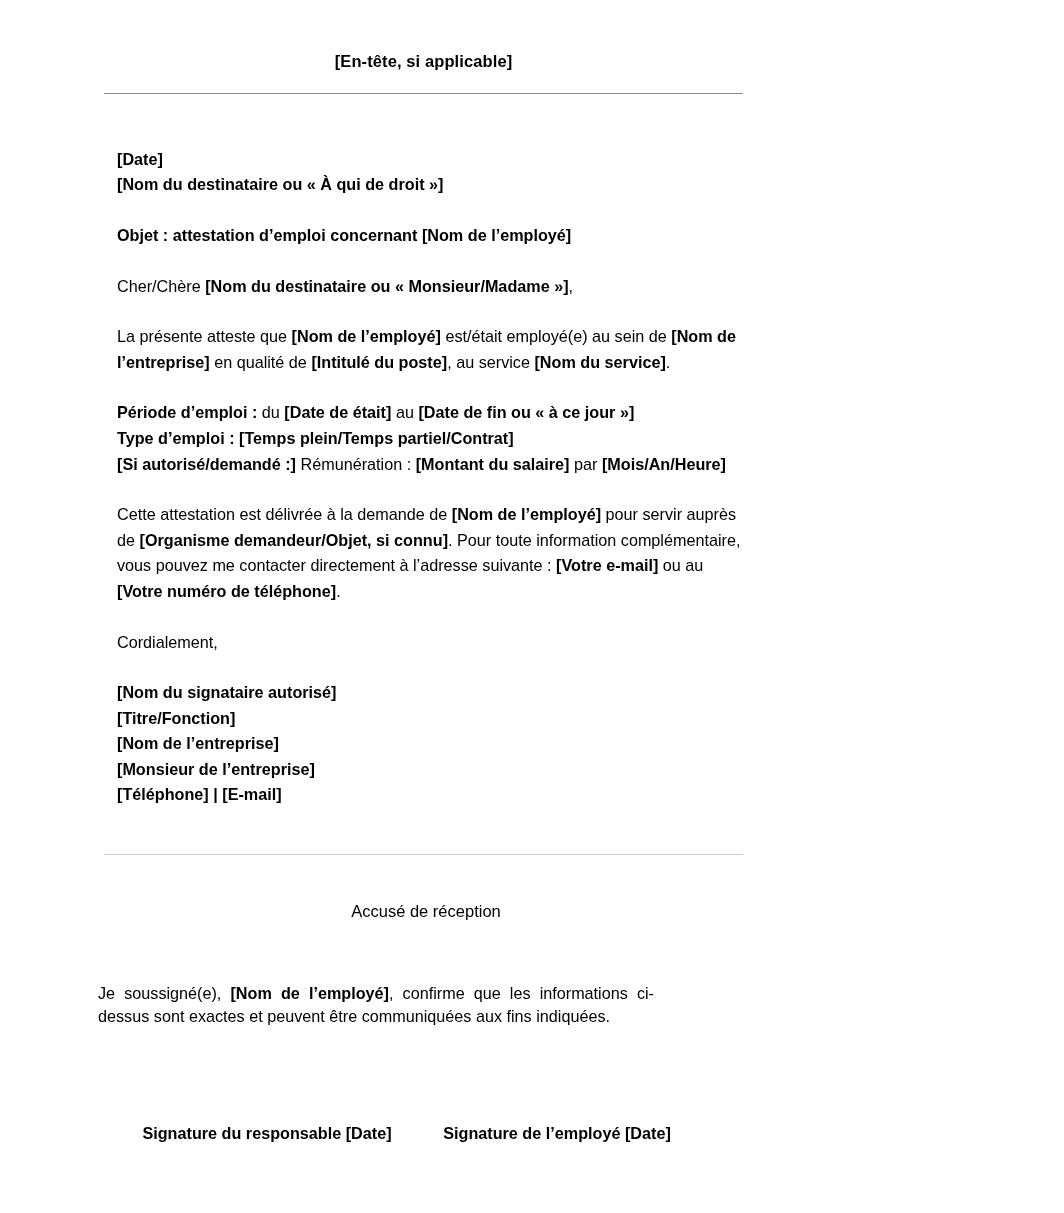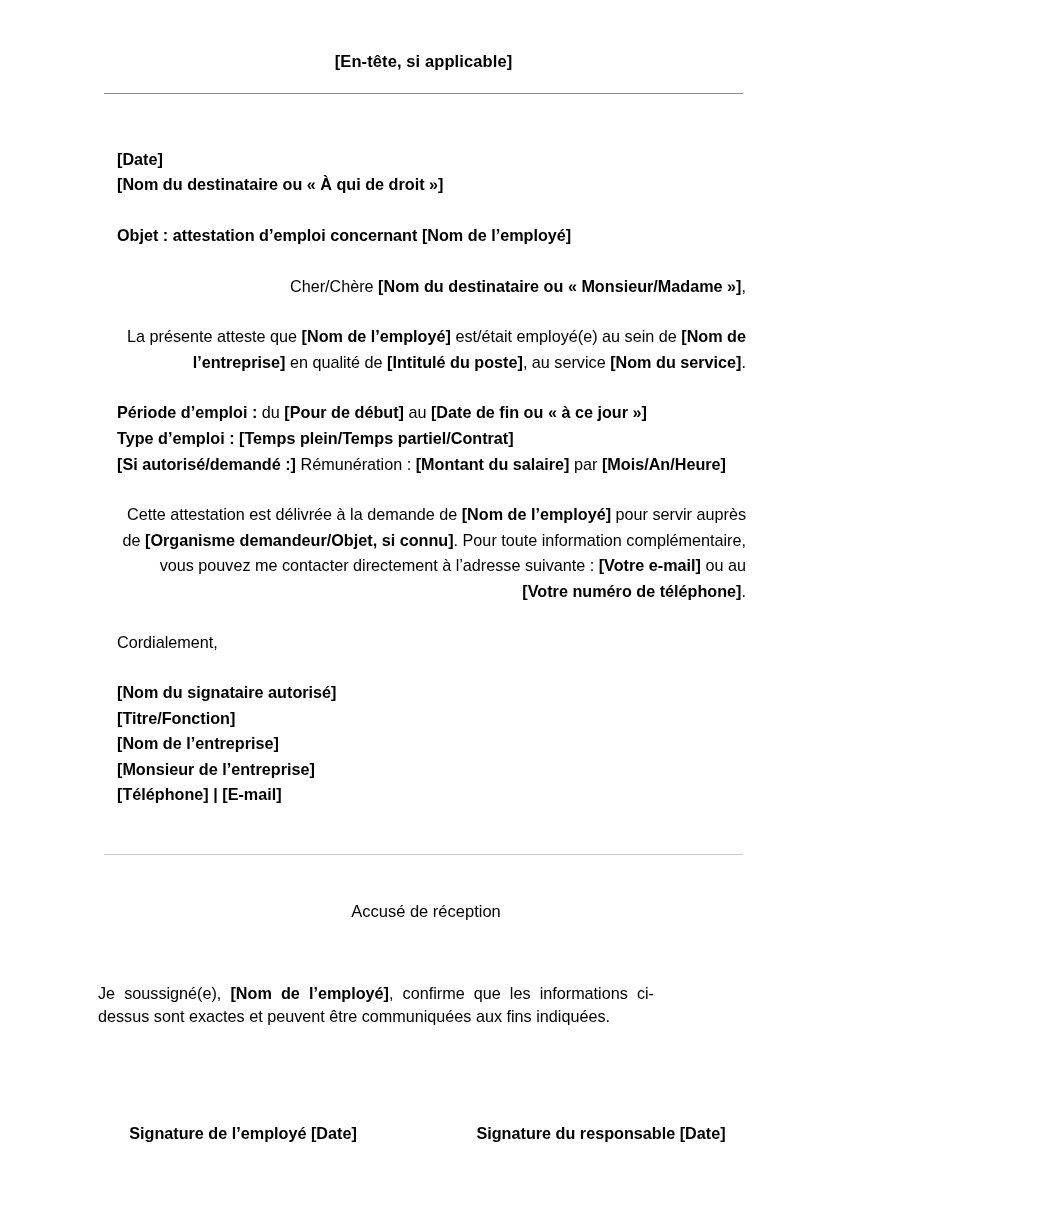--- a/index.html
+++ b/index.html
@@ -60,21 +60,21 @@
   .block {
     margin: 0;
   }
   .gap-lg { height: 53px; }
   .gap-sm { height: 25px; }
 
   .line { white-space: nowrap; }
   b, .b { font-weight: bold; }
   .reg { font-weight: normal; }
 
-  .para { text-align: right; }
+  .para { text-align: left; }
 
   
   .ack-title {
     text-align: center;
     font-weight: normal;
     font-size: 16.5px;
     margin-top: 47px;
   }
   .ack-para {
     margin-left: 98px;
@@ -147,21 +147,21 @@
     <div class="gap-sm"></div>
 
     <div class="block para">
       <span class="reg">La présente atteste que </span><span class="b">[Nom de l’employé]</span><span class="reg"> est/était employé(e) au sein de </span><span class="b">[Nom de l’entreprise]</span><span class="reg"> en qualité de </span><span class="b">[Intitulé du poste]</span><span class="reg">, au service </span><span class="b">[Nom du service]</span><span class="reg">.</span>
     </div>
 
     <div class="gap-sm"></div>
 
     <div class="block">
       <div class="line">
-        <span class="b">Période d’emploi :</span><span class="reg"> du </span><span class="b">[Pour de début]</span><span class="reg"> au </span><span class="b">[Date de fin ou « à ce jour »]</span>
+        <span class="b">Période d’emploi :</span><span class="reg"> du </span><span class="b">[Date de était]</span><span class="reg"> au </span><span class="b">[Date de fin ou « à ce jour »]</span>
       </div>
       <div class="line">
         <span class="b">Type d’emploi :</span><span class="b"> [Temps plein/Temps partiel/Contrat]</span>
       </div>
       <div class="line">
         <span class="b">[Si autorisé/demandé :]</span><span class="reg"> Rémunération : </span><span class="b">[Montant du salaire]</span><span class="reg"> par </span><span class="b">[Mois/An/Heure]</span>
       </div>
     </div>
 
     <div class="gap-sm"></div>
@@ -191,23 +191,23 @@
   <div style="height:46px"></div>
   <hr class="rule-mid">
 
   <div class="ack-title">Accusé de réception</div>
 
   <div class="ack-para">
     <span class="reg">Je soussigné(e), </span><span class="b">[Nom de l’employé]</span><span class="reg">, confirme que les informations ci-dessus sont exactes et peuvent être communiquées aux fins indiquées.</span>
   </div>
 
   <div class="sig-row">
+    <div class="sig-col right">
+      <div class="sig-line">_______________________________</div>
+      <div class="sig-label">Signature du responsable [Date]</div>
+    </div>
     <div class="sig-col left">
       <div class="sig-line">_______________________________</div>
       <div class="sig-label">Signature de l’employé [Date]</div>
     </div>
-    <div class="sig-col right">
-      <div class="sig-line">_______________________________</div>
-      <div class="sig-label">Signature du responsable [Date]</div>
-    </div>
   </div>
 
 </div>
 
 </body></html>

